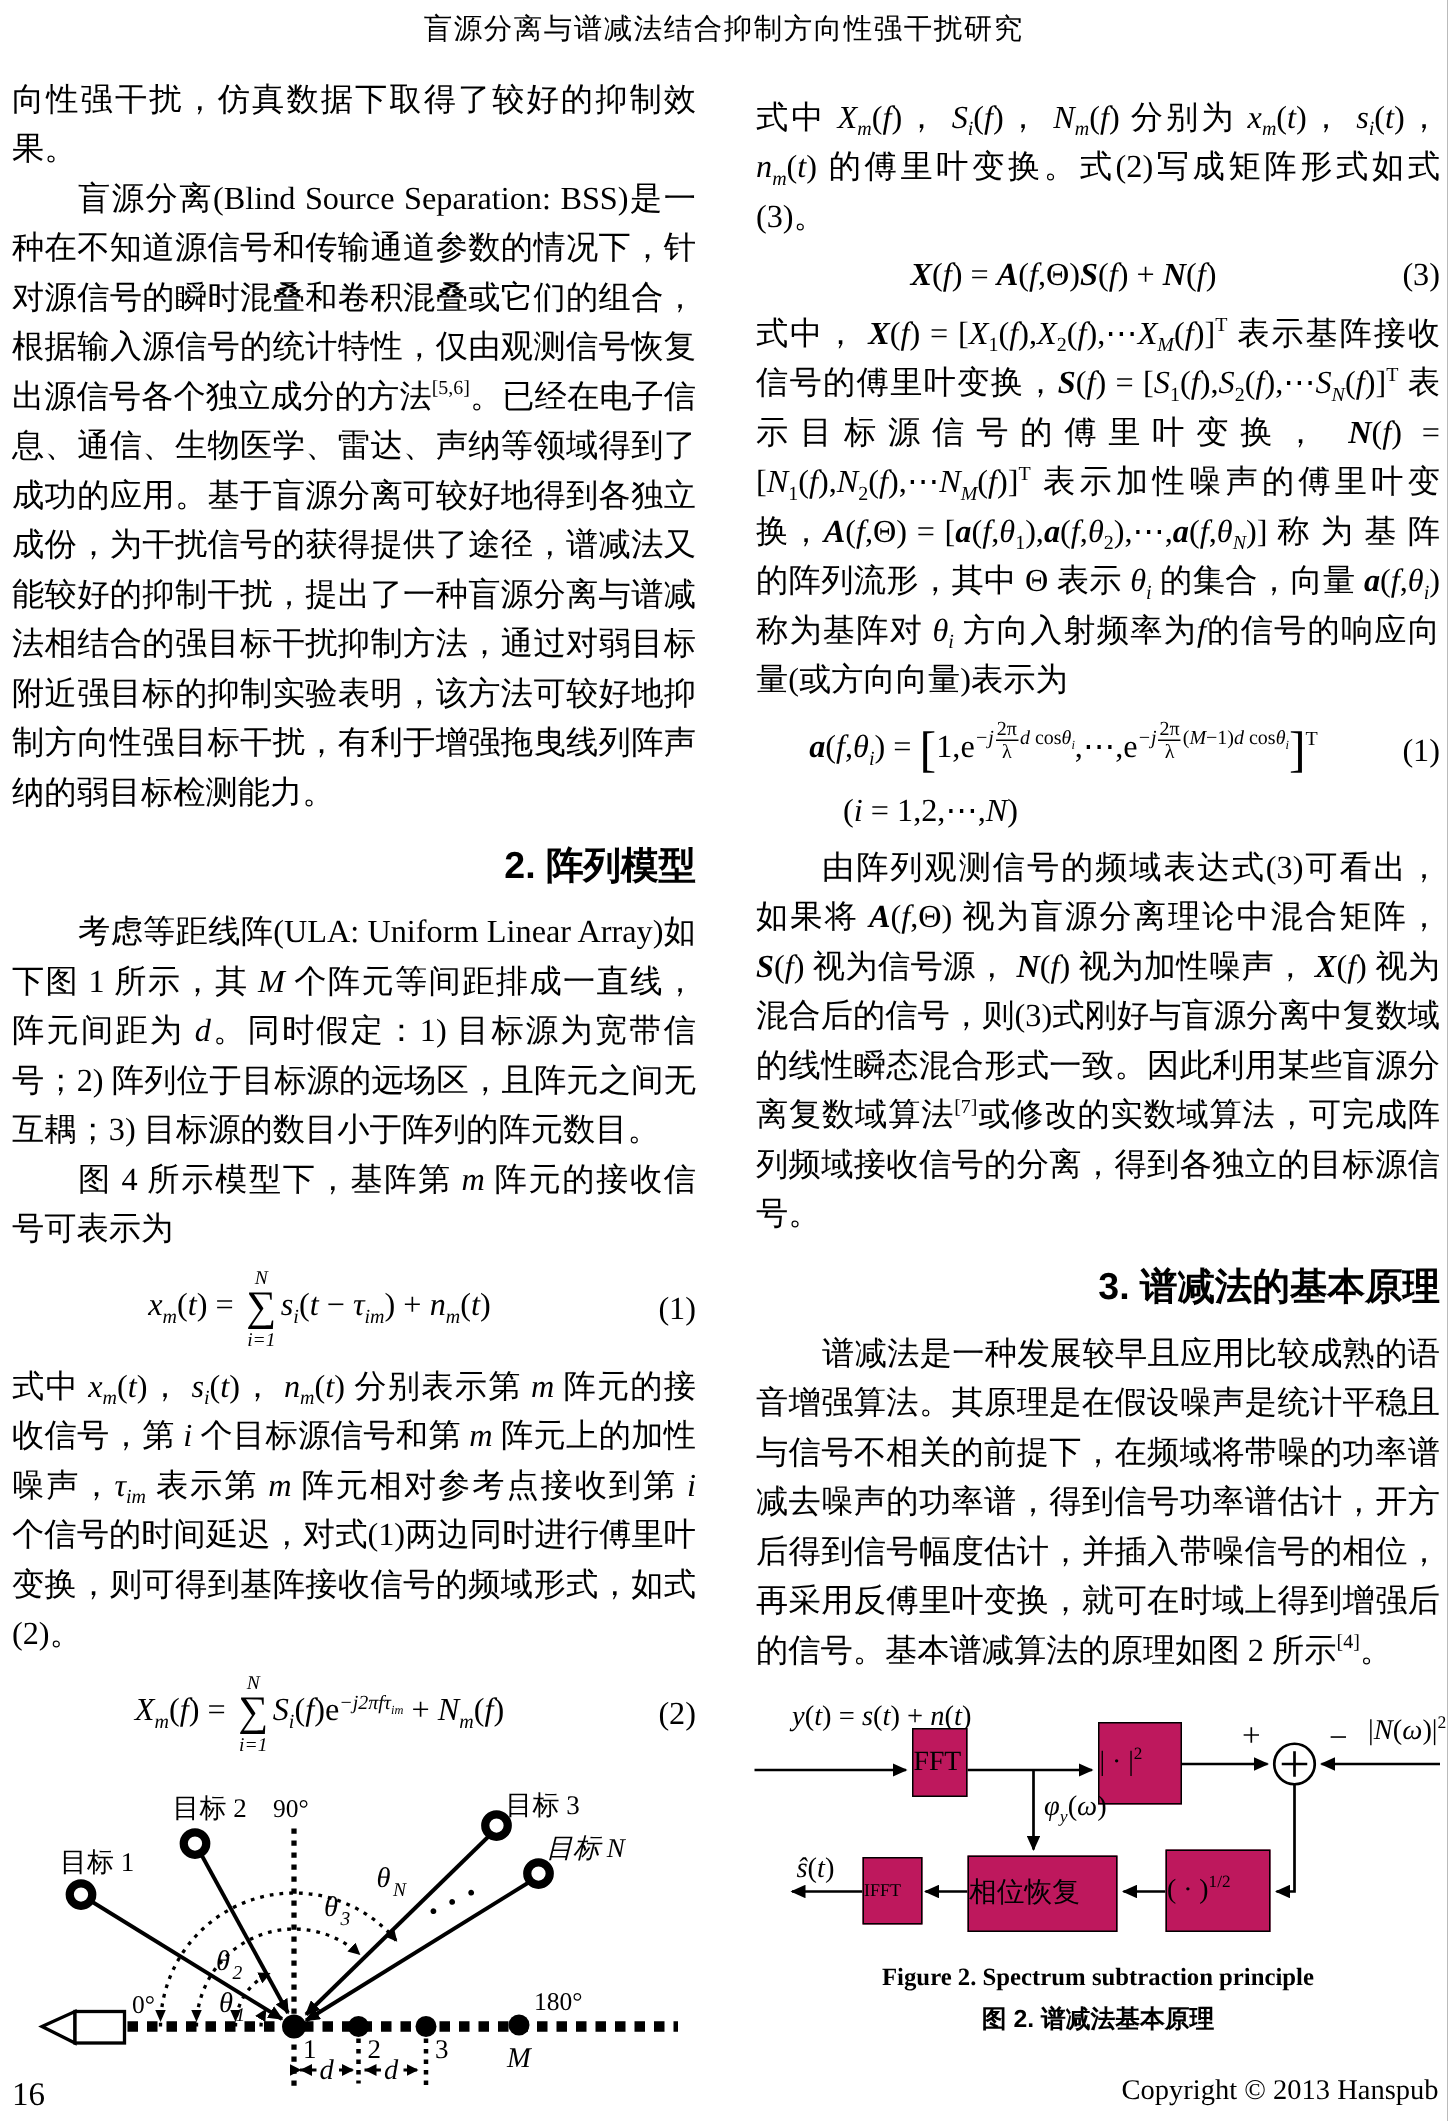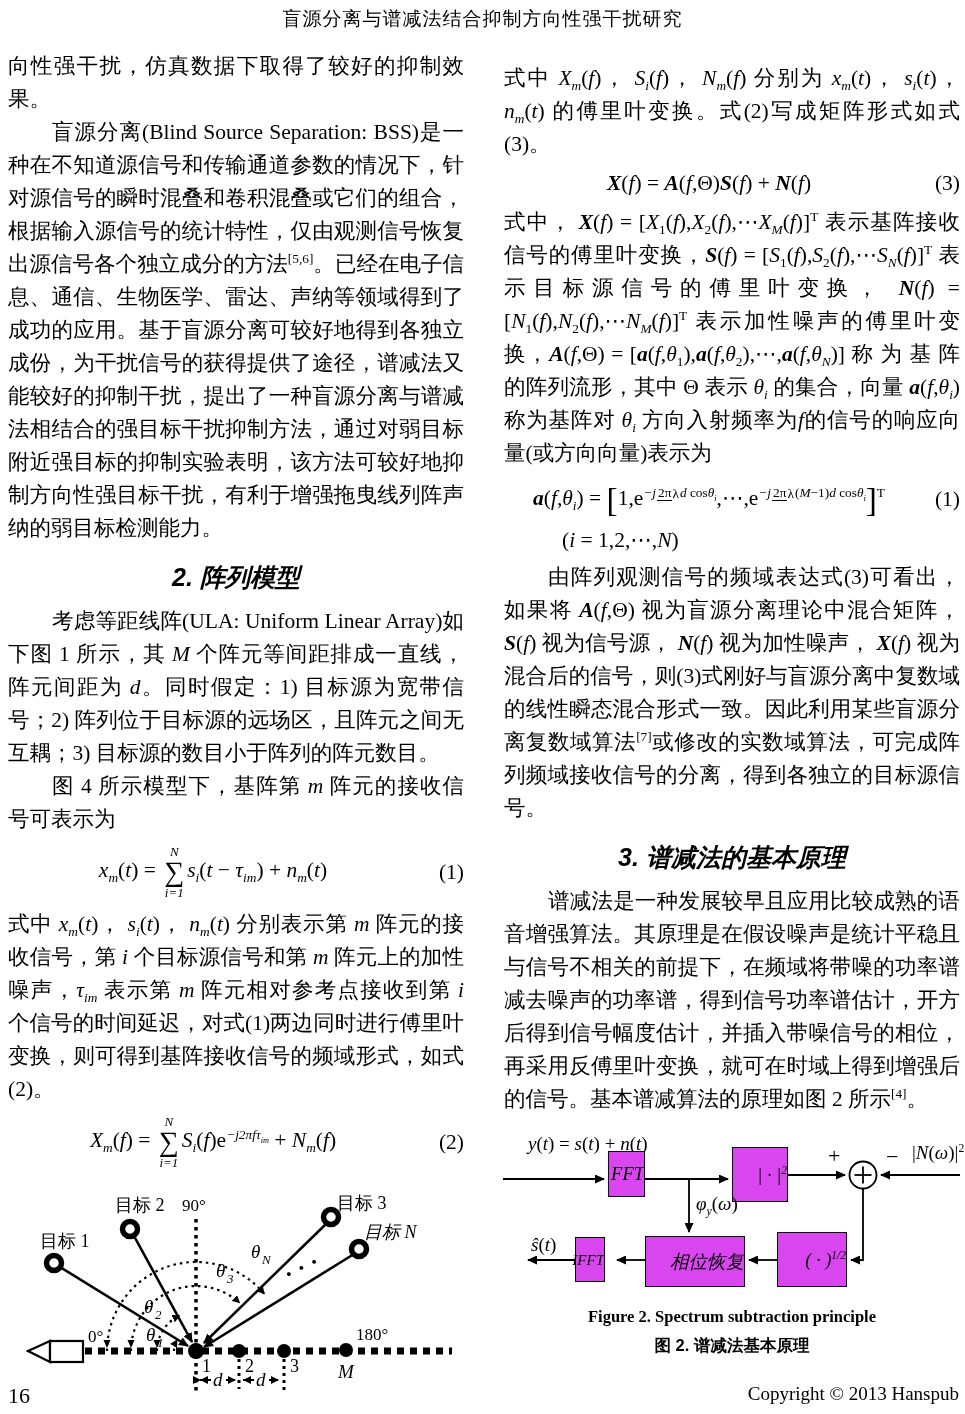--- a/index.html
+++ b/index.html
@@ -23,42 +23,42 @@
   .col-right{left:504px;margin-top:12px;}
   p{margin:0;}
   .ind{text-indent:2.05em;}
   sup,sub{font-size:0.62em;line-height:0;}
   .it{font-style:italic;}
   .bd{font-weight:bold;}
   .lg{font-size:1.55em;vertical-align:-0.18em;font-weight:normal;}
   .sec-title{
     font-family:"Liberation Sans","DejaVu Sans",sans-serif;
     font-weight:bold;font-size:25px;line-height:30px;
-    margin:17px 0 13px 0;text-align:center;font-style:italic;
+    margin:17px 0 13px 0;text-align:right;
   }
   .equation{display:flex;align-items:center;margin:9px 0;line-height:1.25;}
   .eq-body{flex:1;text-align:center;}
   .eq-tag{width:46px;text-align:right;}
   .eq-cond{margin:-2px 0 8px 58px;line-height:1.2;}
   .stk{display:inline-flex;flex-direction:column;align-items:center;vertical-align:middle;line-height:1;margin:0 3px;}
   .stk .top,.stk .bot{font-size:13px;font-style:italic;line-height:1;}
   .stk .mid{font-size:28px;line-height:1;}
-  .frc{display:inline-flex;flex-direction:row;align-items:center;vertical-align:middle;line-height:1.05;margin:0 1px;}
+  .frc{display:inline-flex;flex-direction:column;align-items:center;vertical-align:middle;line-height:1.05;margin:0 1px;}
   .frc .top{border-bottom:1px solid #000;padding:0 1px;}
   
   .fig1{margin-top:14px;text-align:center;}
   .fig-cap{margin-top:6px;text-align:center;font-weight:bold;font-size:16.5px;line-height:22px;text-indent:0;font-family:Liberation Serif, serif;}
   .fig-cap-zh{font-family:"Liberation Sans","DejaVu Sans",sans-serif;font-weight:bold;}
   
   .fig2{position:relative;width:465px;height:160px;margin:16px 0 0 -6px;font-size:19px;line-height:1.1;text-align:left;}
   .fig2 svg{position:absolute;left:0;top:0;}
   .f2box{
-    position:absolute;border:1.6px solid #000;background:#d946ef;
-    display:flex;align-items:center;justify-content:flex-end;
-    box-sizing:border-box;font-size:18.5px;font-style:italic;
+    position:absolute;border:1.6px solid #000;background:#be185d;
+    display:flex;align-items:center;justify-content:flex-start;
+    box-sizing:border-box;font-size:18.5px;
   }
   .f2lbl{position:absolute;white-space:nowrap;}
   .footer-left{position:absolute;left:8px;top:1383px;font-size:22px;}
   .footer-right{position:absolute;right:6px;top:1383px;font-size:19px;}
 </style>
 </head>
 <body>
 
 <div class="page">
 
@@ -252,21 +252,21 @@
         <div class="f2lbl" style="left:330px;top:12px;font-size:22px;">+</div>
         <div class="f2lbl" style="left:388px;top:13px;font-size:22px;">−</div>
         <div class="f2lbl" style="left:414px;top:11px;"><span>|</span><span class="it">N</span><span>(</span><span class="it">ω</span><span>)|</span><sup>2</sup></div>
         <div class="f2lbl" style="left:198px;top:62px;text-align:center;"><span class="it">φ</span><sub class="it">y</sub><span>(</span><span class="it">ω</span><span>)</span></div>
         <div class="f2box" style="left:279px;top:100px;width:70px;height:55px;">
           <span><span>(  ·  )</span><sup><span>1/2</span></sup></span>
         </div>
         <div class="f2box" style="left:147px;top:104px;width:100px;height:51px;">
           <span>相位恢复</span>
         </div>
-        <div class="f2box" style="left:77px;top:105px;width:30px;height:45px;font-size:15px;">
+        <div class="f2box" style="left:77px;top:105px;width:40px;height:45px;font-size:12px;">
           <span>IFFT</span>
         </div>
         <div class="f2lbl" style="left:33px;top:103px;"><span class="it">ŝ</span><span>(</span><span class="it">t</span><span>)</span></div>
       </div>
       <div class="fig-cap" style="margin-top:14px;">Figure 2. Spectrum subtraction principle</div>
       <div class="fig-cap fig-cap-zh">图 2.  谱减法基本原理</div>
     </div>
   </div>
 
   <div class="footer-left">16</div>

